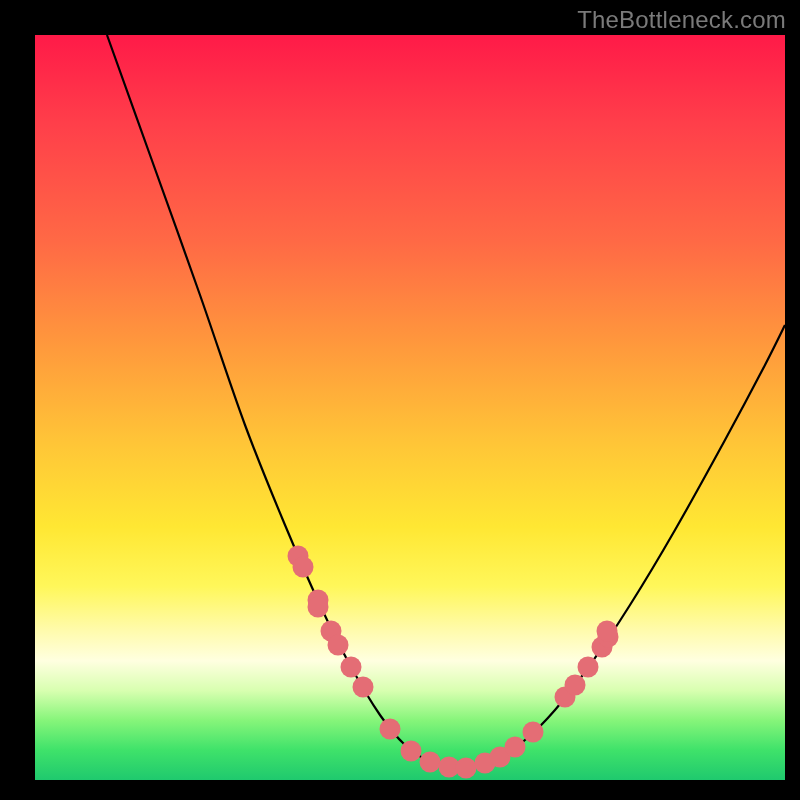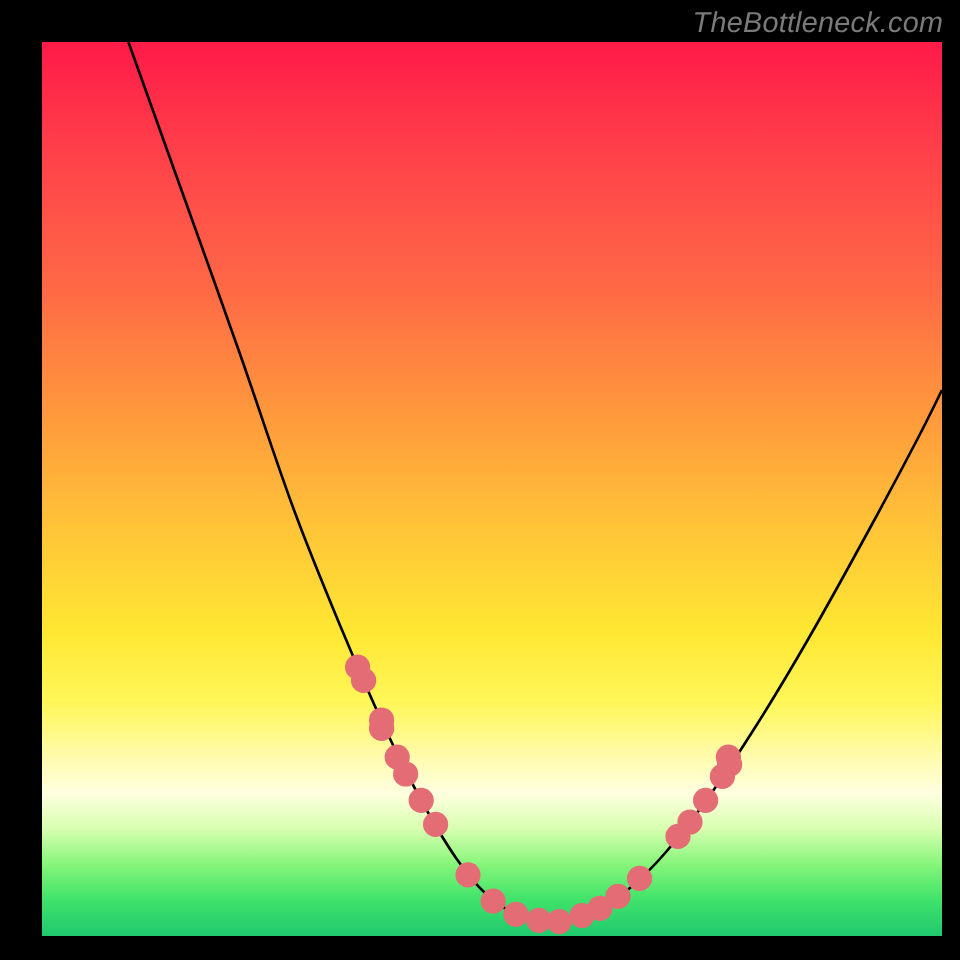--- a/index.html
+++ b/index.html
@@ -11,21 +11,20 @@
     overflow: hidden;
     font-family: Arial, Helvetica, sans-serif;
   }
   .frame {
     position: absolute;
     left: 0;
     top: 0;
     width: 800px;
     height: 800px;
     background: #000;
-    font-style: italic;
   }
   .plot-area {
     position: absolute;
     left: 35px;
     top: 35px;
     width: 750px;
     height: 745px;
     
     background: linear-gradient(
       to bottom,

